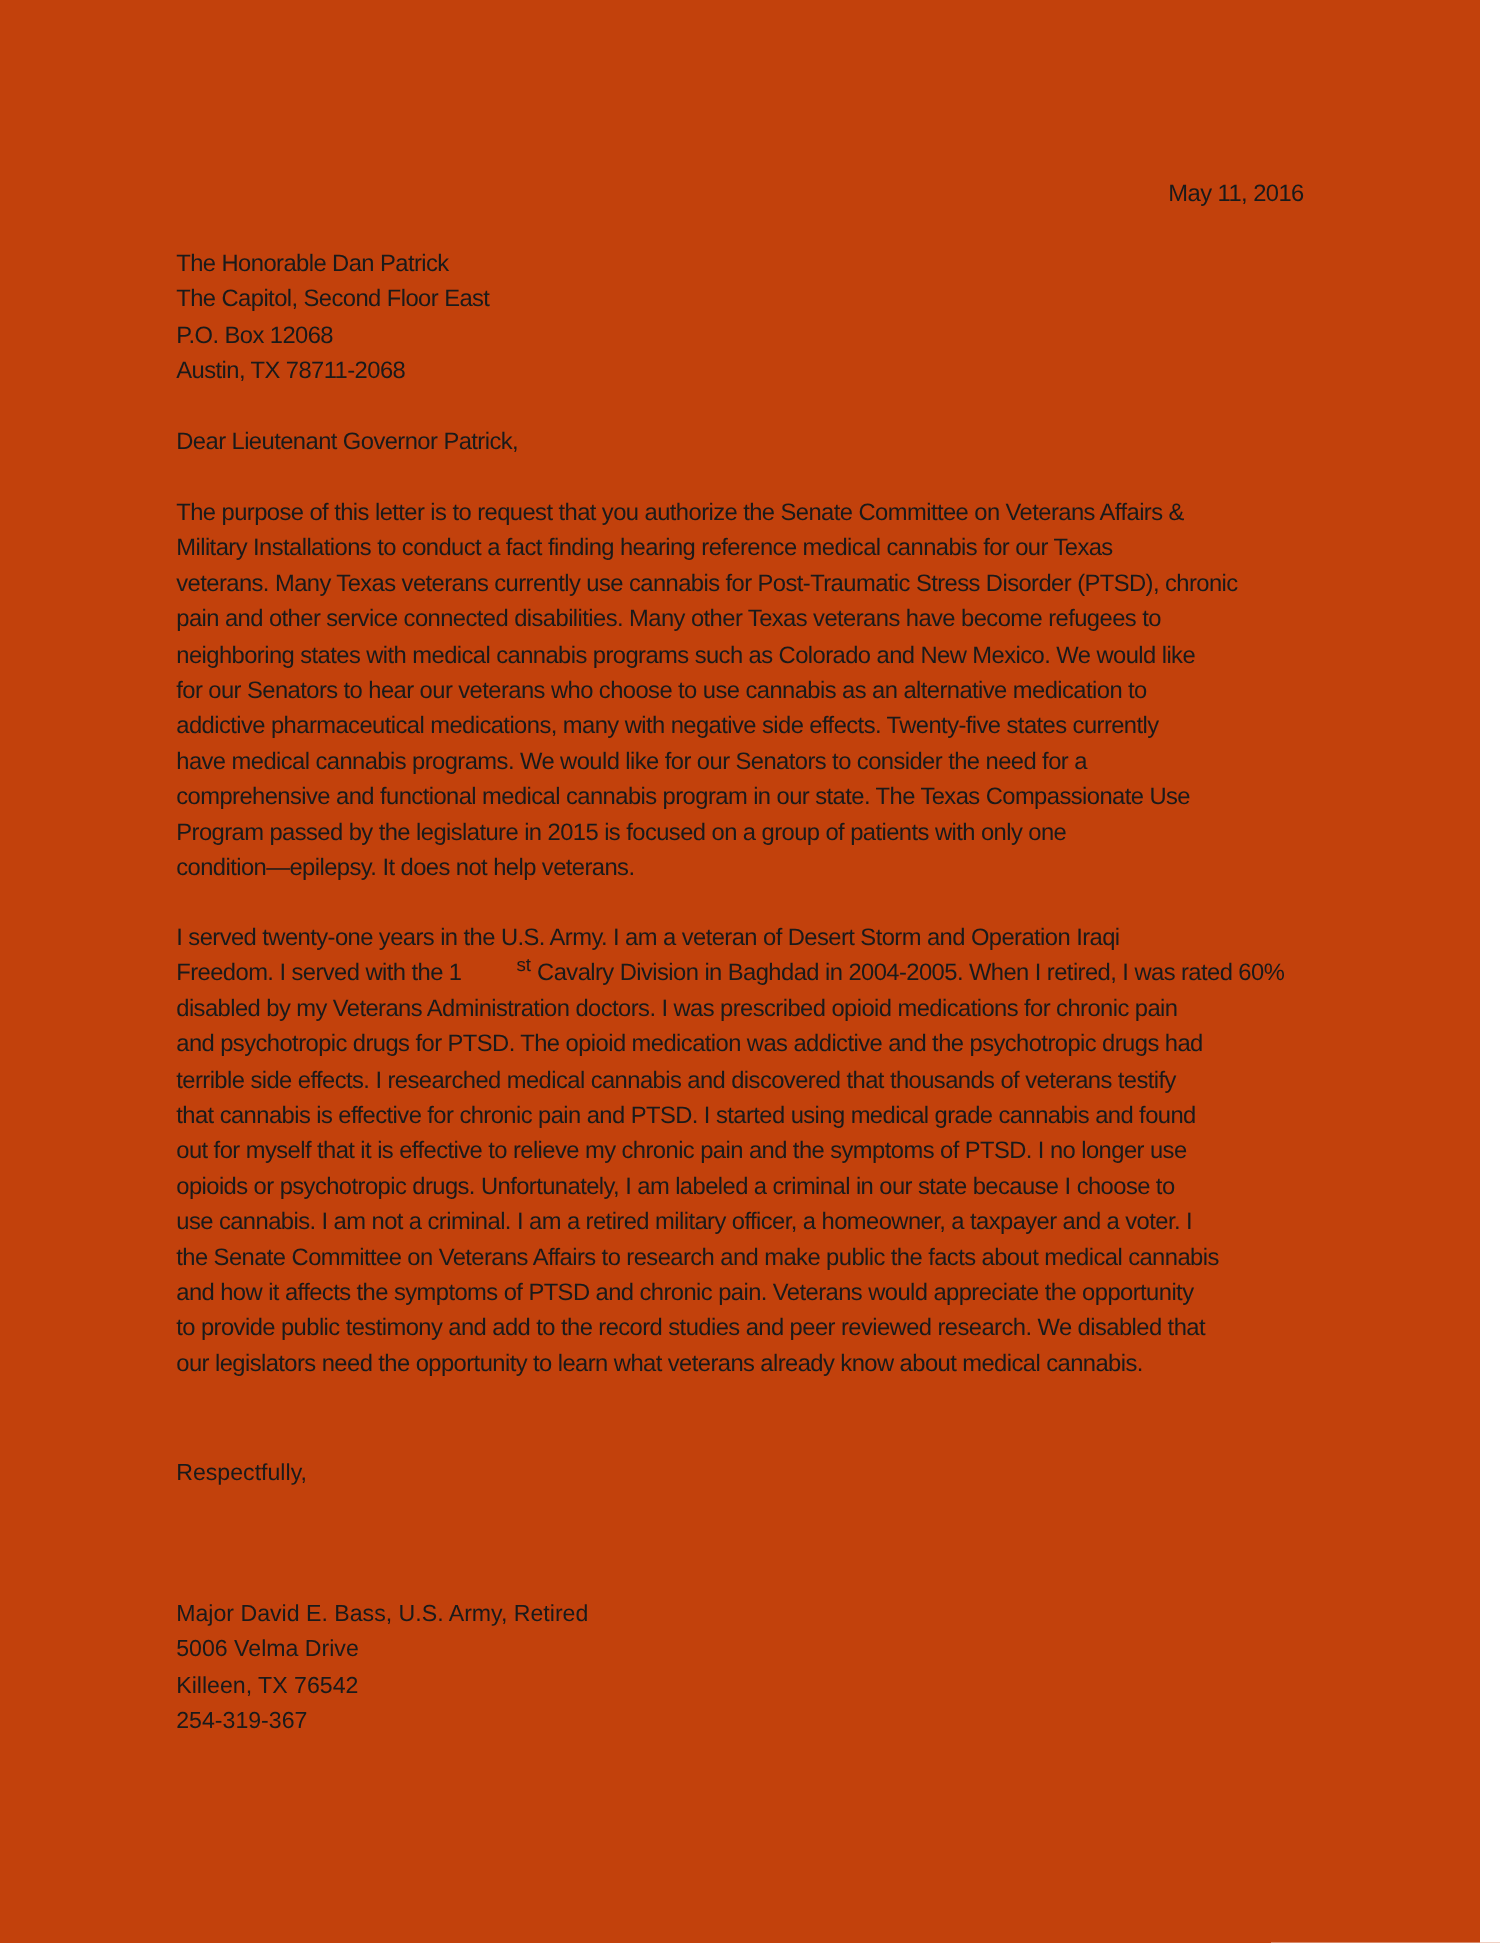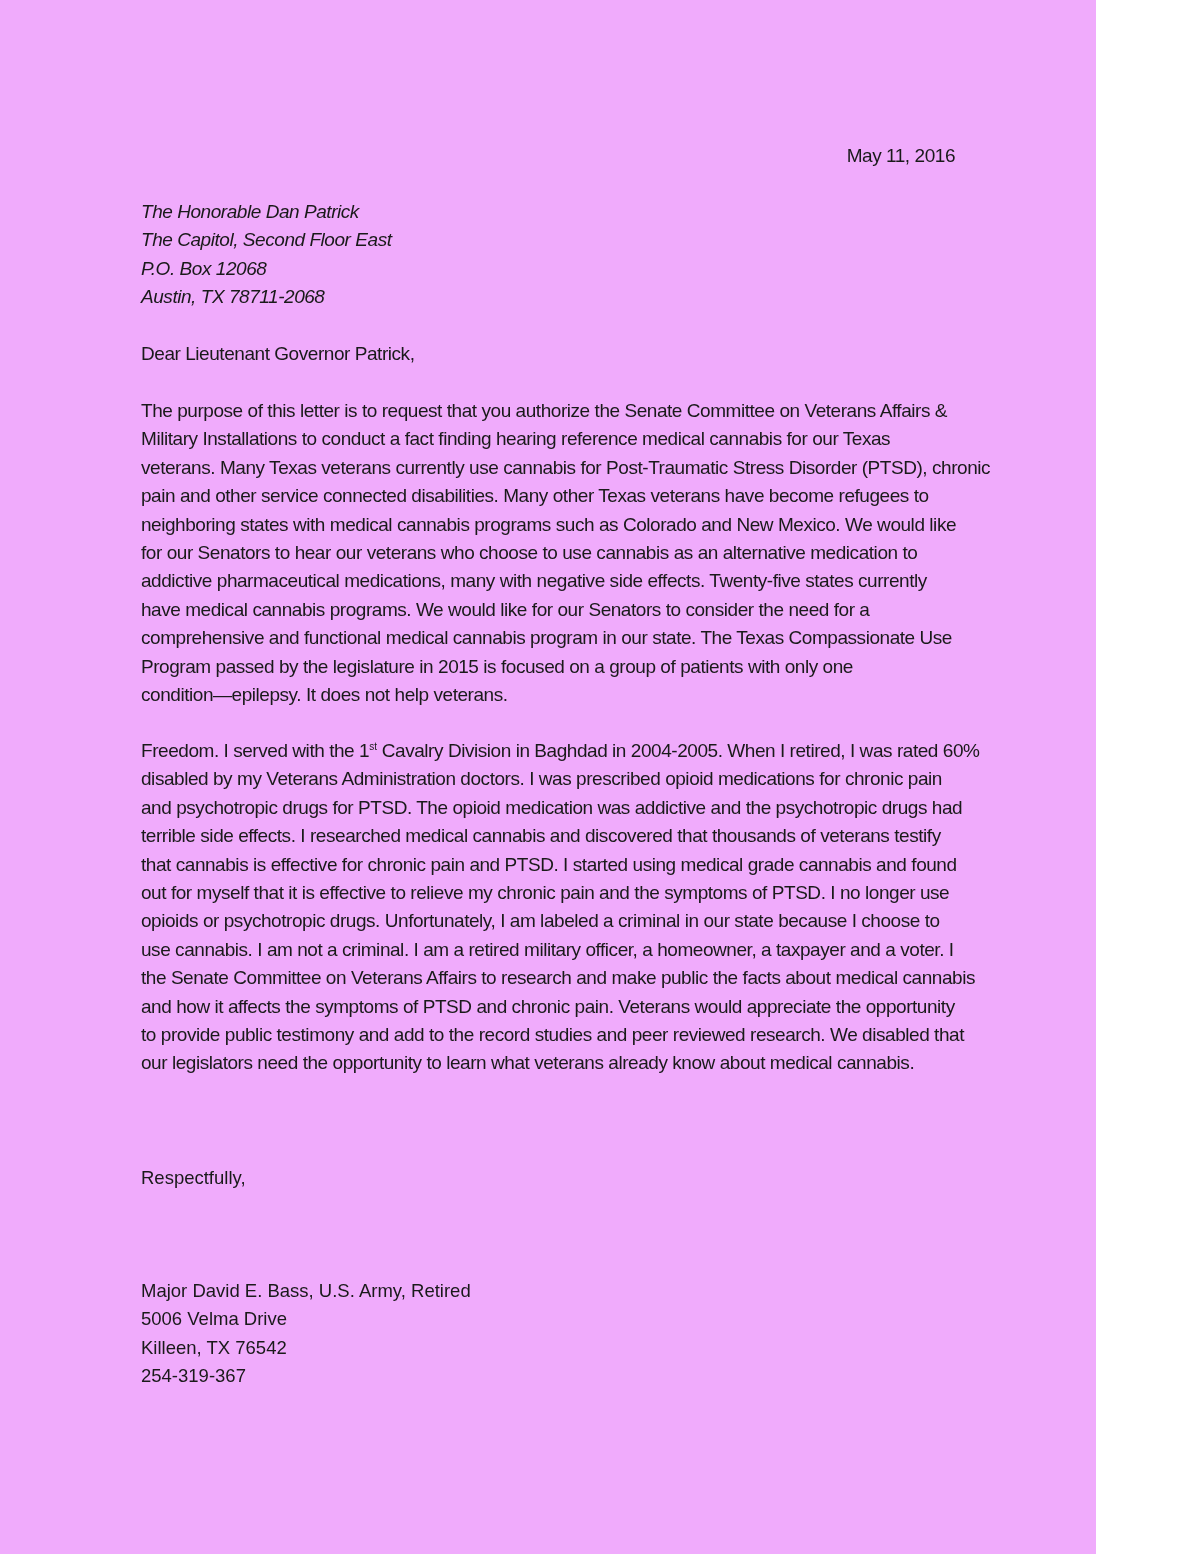--- a/index.html
+++ b/index.html
@@ -10,65 +10,66 @@
     body {
       width: 1200px;
       height: 1554px;
       position: relative;
       overflow: hidden;
       color: #1a1a1a;
     }
     .page {
       position: absolute;
       left: 0; top: 0;
-      width: 1096px;
+      width: 1184px;
       height: 1554px;
-      background: #f0abfc;
+      background: #c2410c;
     }
     .narrow {
       font-family: "Liberation Sans Narrow", "Liberation Sans", sans-serif;
       font-size: 19px;
       letter-spacing: -0.45px;
       line-height: 28.4px;
       font-stretch: condensed;
     }
     .date {
       position: absolute;
       top: 142px;
       right: 141px;
       white-space: nowrap;
     }
     .address {
       position: absolute;
       left: 141px;
       top: 198px;
     }
-    .address div { white-space: nowrap; font-style: italic; }
+    .address div { white-space: nowrap; }
     .salutation {
       position: absolute;
       left: 141px;
       top: 340px;
       white-space: nowrap;
     }
     .para {
       position: absolute;
       left: 141px;
       width: 920px;
     }
     .para .line {
       white-space: nowrap;
       display: block;
     }
     .p1 { top: 397px; }
     .p2 { top: 737px; }
     .p2 sup {
-      font-size: 10px;
+      font-size: 15px;
       line-height: 0;
       vertical-align: 7px;
       letter-spacing: 0;
+      margin-left: 44px;
     }
     .wide {
       font-family: "Liberation Sans", "DejaVu Sans", sans-serif;
       font-size: 18.5px;
       line-height: 28.4px;
       letter-spacing: 0;
     }
     .closing {
       position: absolute;
       left: 141px;
@@ -107,20 +108,21 @@
     <span class="line">neighboring states with medical cannabis programs such as Colorado and New Mexico. We would like</span>
     <span class="line">for our Senators to hear our veterans who choose to use cannabis as an alternative medication to</span>
     <span class="line">addictive pharmaceutical medications, many with negative side effects. Twenty-five states currently</span>
     <span class="line">have medical cannabis programs. We would like for our Senators to consider the need for a</span>
     <span class="line">comprehensive and functional medical cannabis program in our state. The Texas Compassionate Use</span>
     <span class="line">Program passed by the legislature in 2015 is focused on a group of patients with only one</span>
     <span class="line">condition—epilepsy. It does not help veterans.</span>
   </div>
 
   <div class="para p2 narrow">
+    <span class="line">I served twenty-one years in the U.S. Army. I am a veteran of Desert Storm and Operation Iraqi</span>
     <span class="line"><span>Freedom. I served with the 1</span><sup>st</sup><span> Cavalry Division in Baghdad in 2004-2005. When I retired, I was rated 60%</span></span>
     <span class="line">disabled by my Veterans Administration doctors. I was prescribed opioid medications for chronic pain</span>
     <span class="line">and psychotropic drugs for PTSD. The opioid medication was addictive and the psychotropic drugs had</span>
     <span class="line">terrible side effects. I researched medical cannabis and discovered that thousands of veterans testify</span>
     <span class="line">that cannabis is effective for chronic pain and PTSD. I started using medical grade cannabis and found</span>
     <span class="line">out for myself that it is effective to relieve my chronic pain and the symptoms of PTSD. I no longer use</span>
     <span class="line">opioids or psychotropic drugs. Unfortunately, I am labeled a criminal in our state because I choose to</span>
     <span class="line">use cannabis. I am not a criminal. I am a retired military officer, a homeowner, a taxpayer and a voter. I</span>
     <span class="line">the Senate Committee on Veterans Affairs to research and make public the facts about medical cannabis</span>
     <span class="line">and how it affects the symptoms of PTSD and chronic pain. Veterans would appreciate the opportunity</span>

